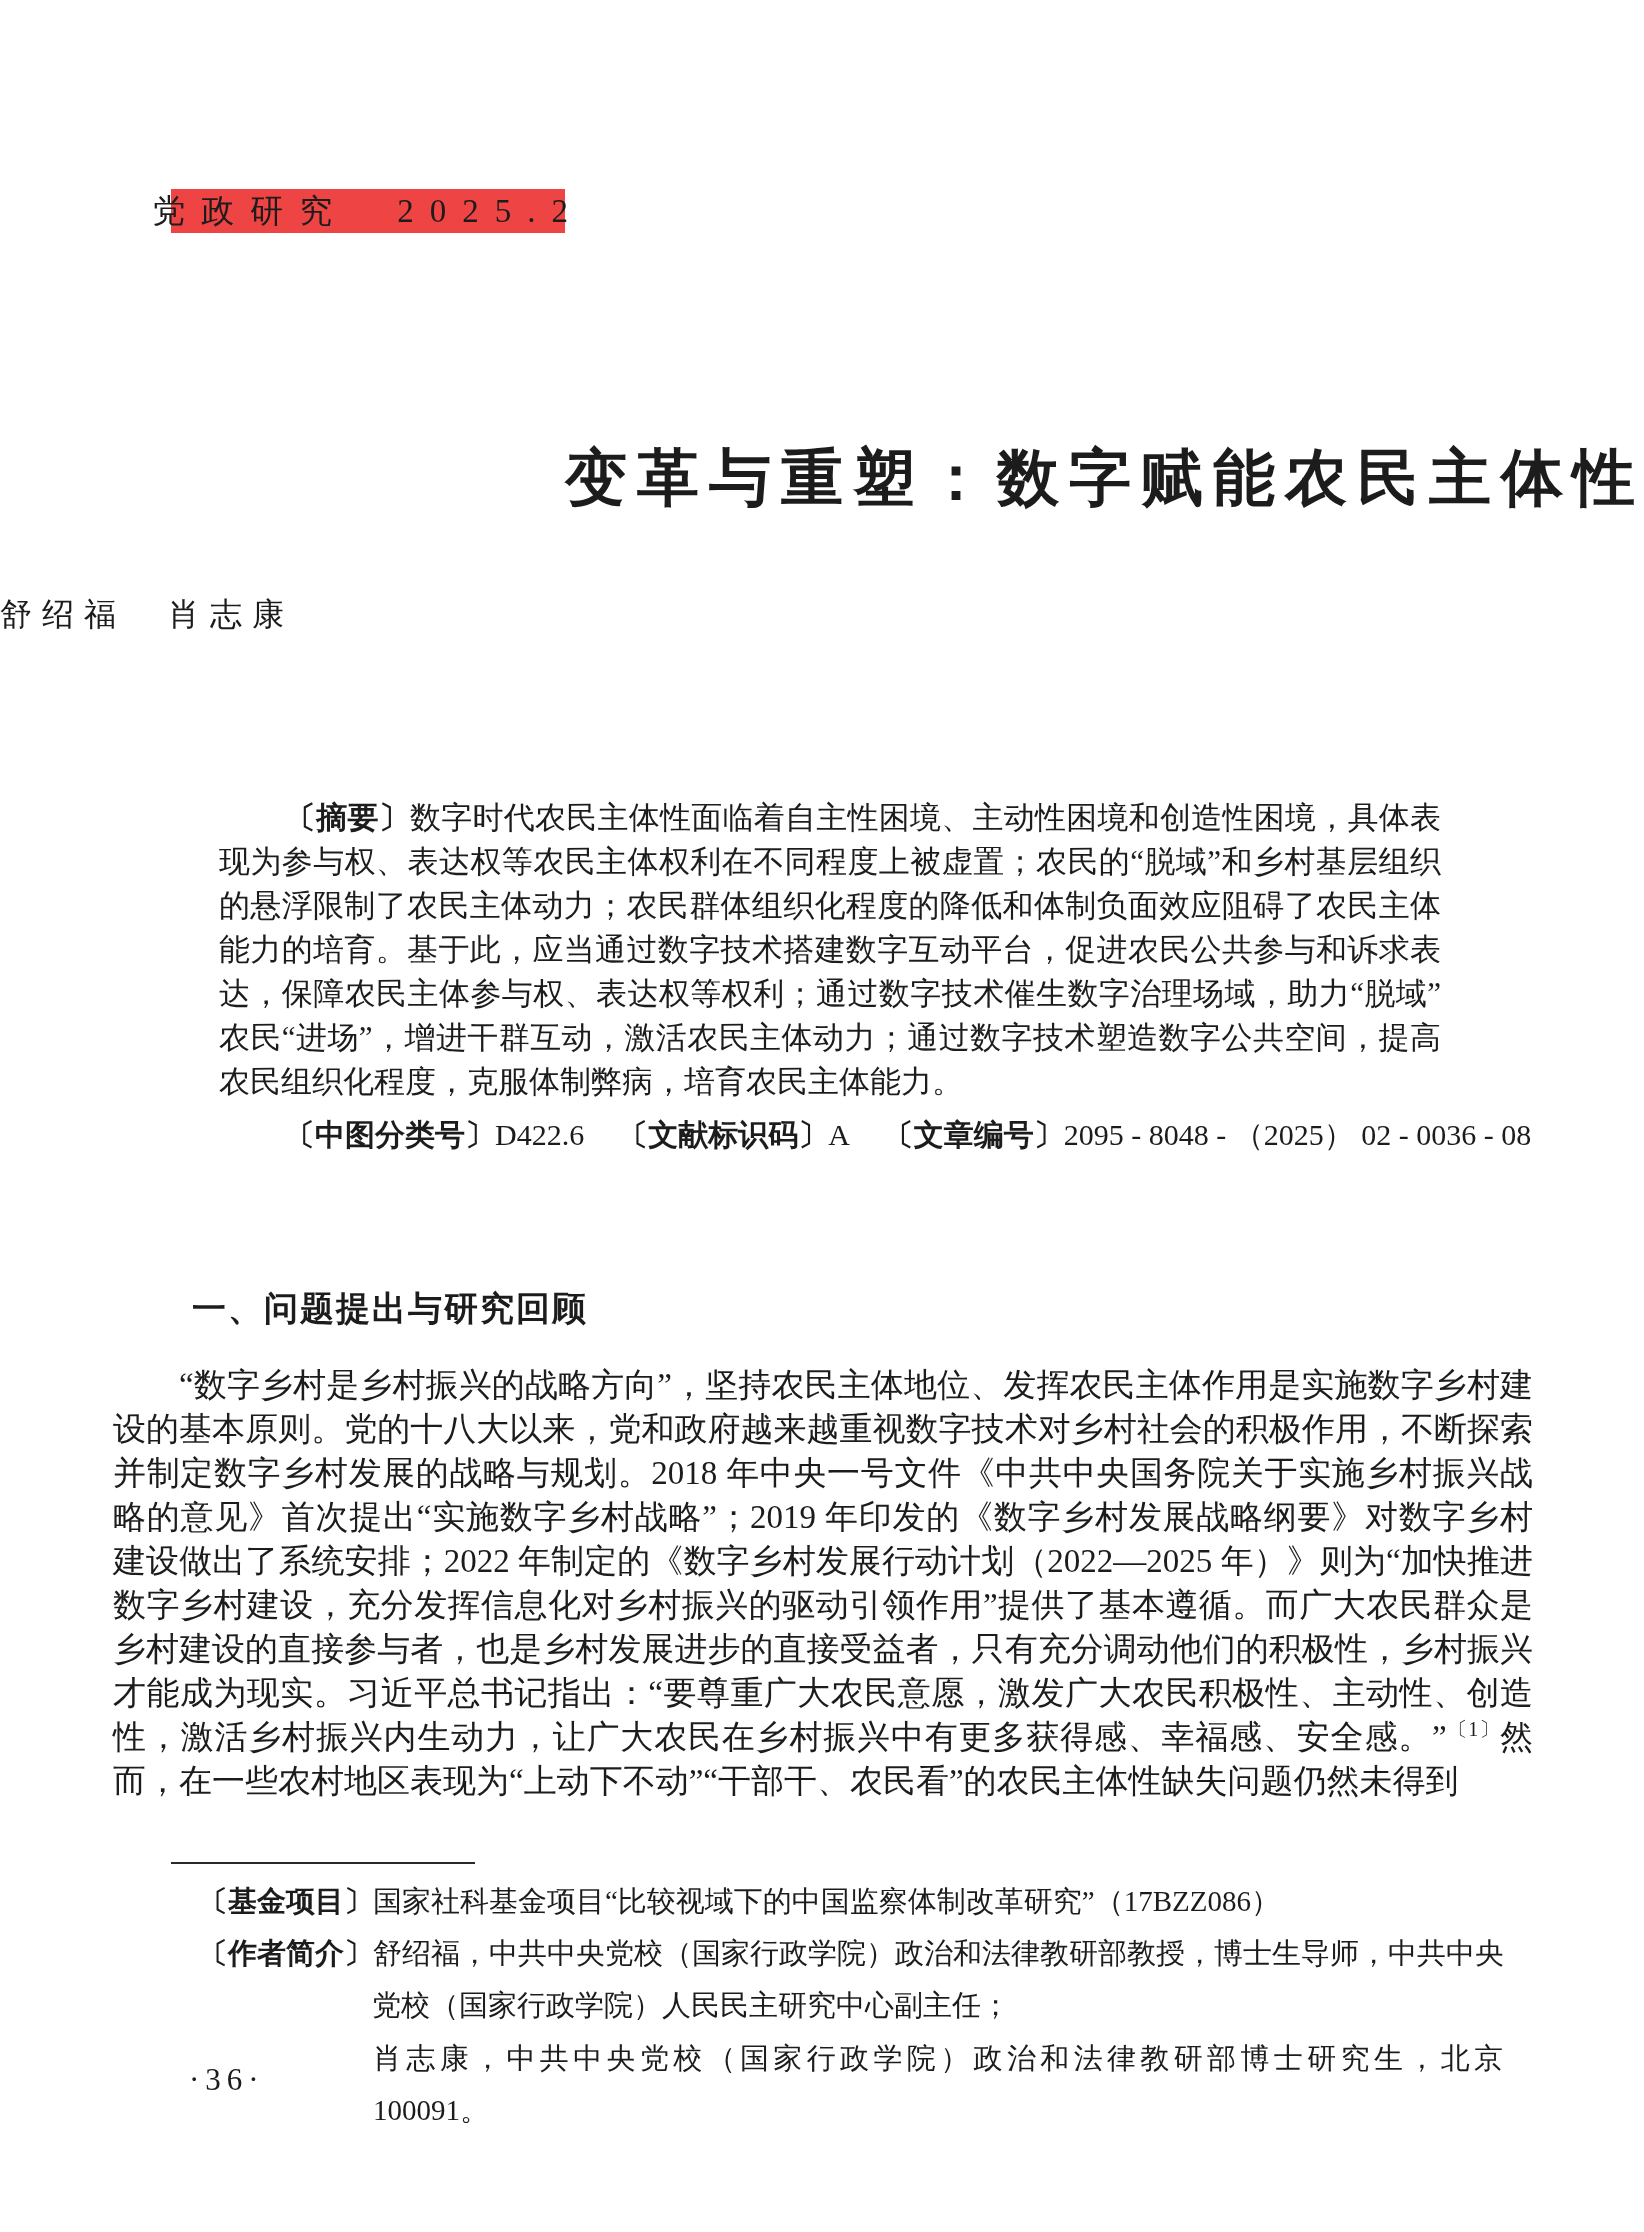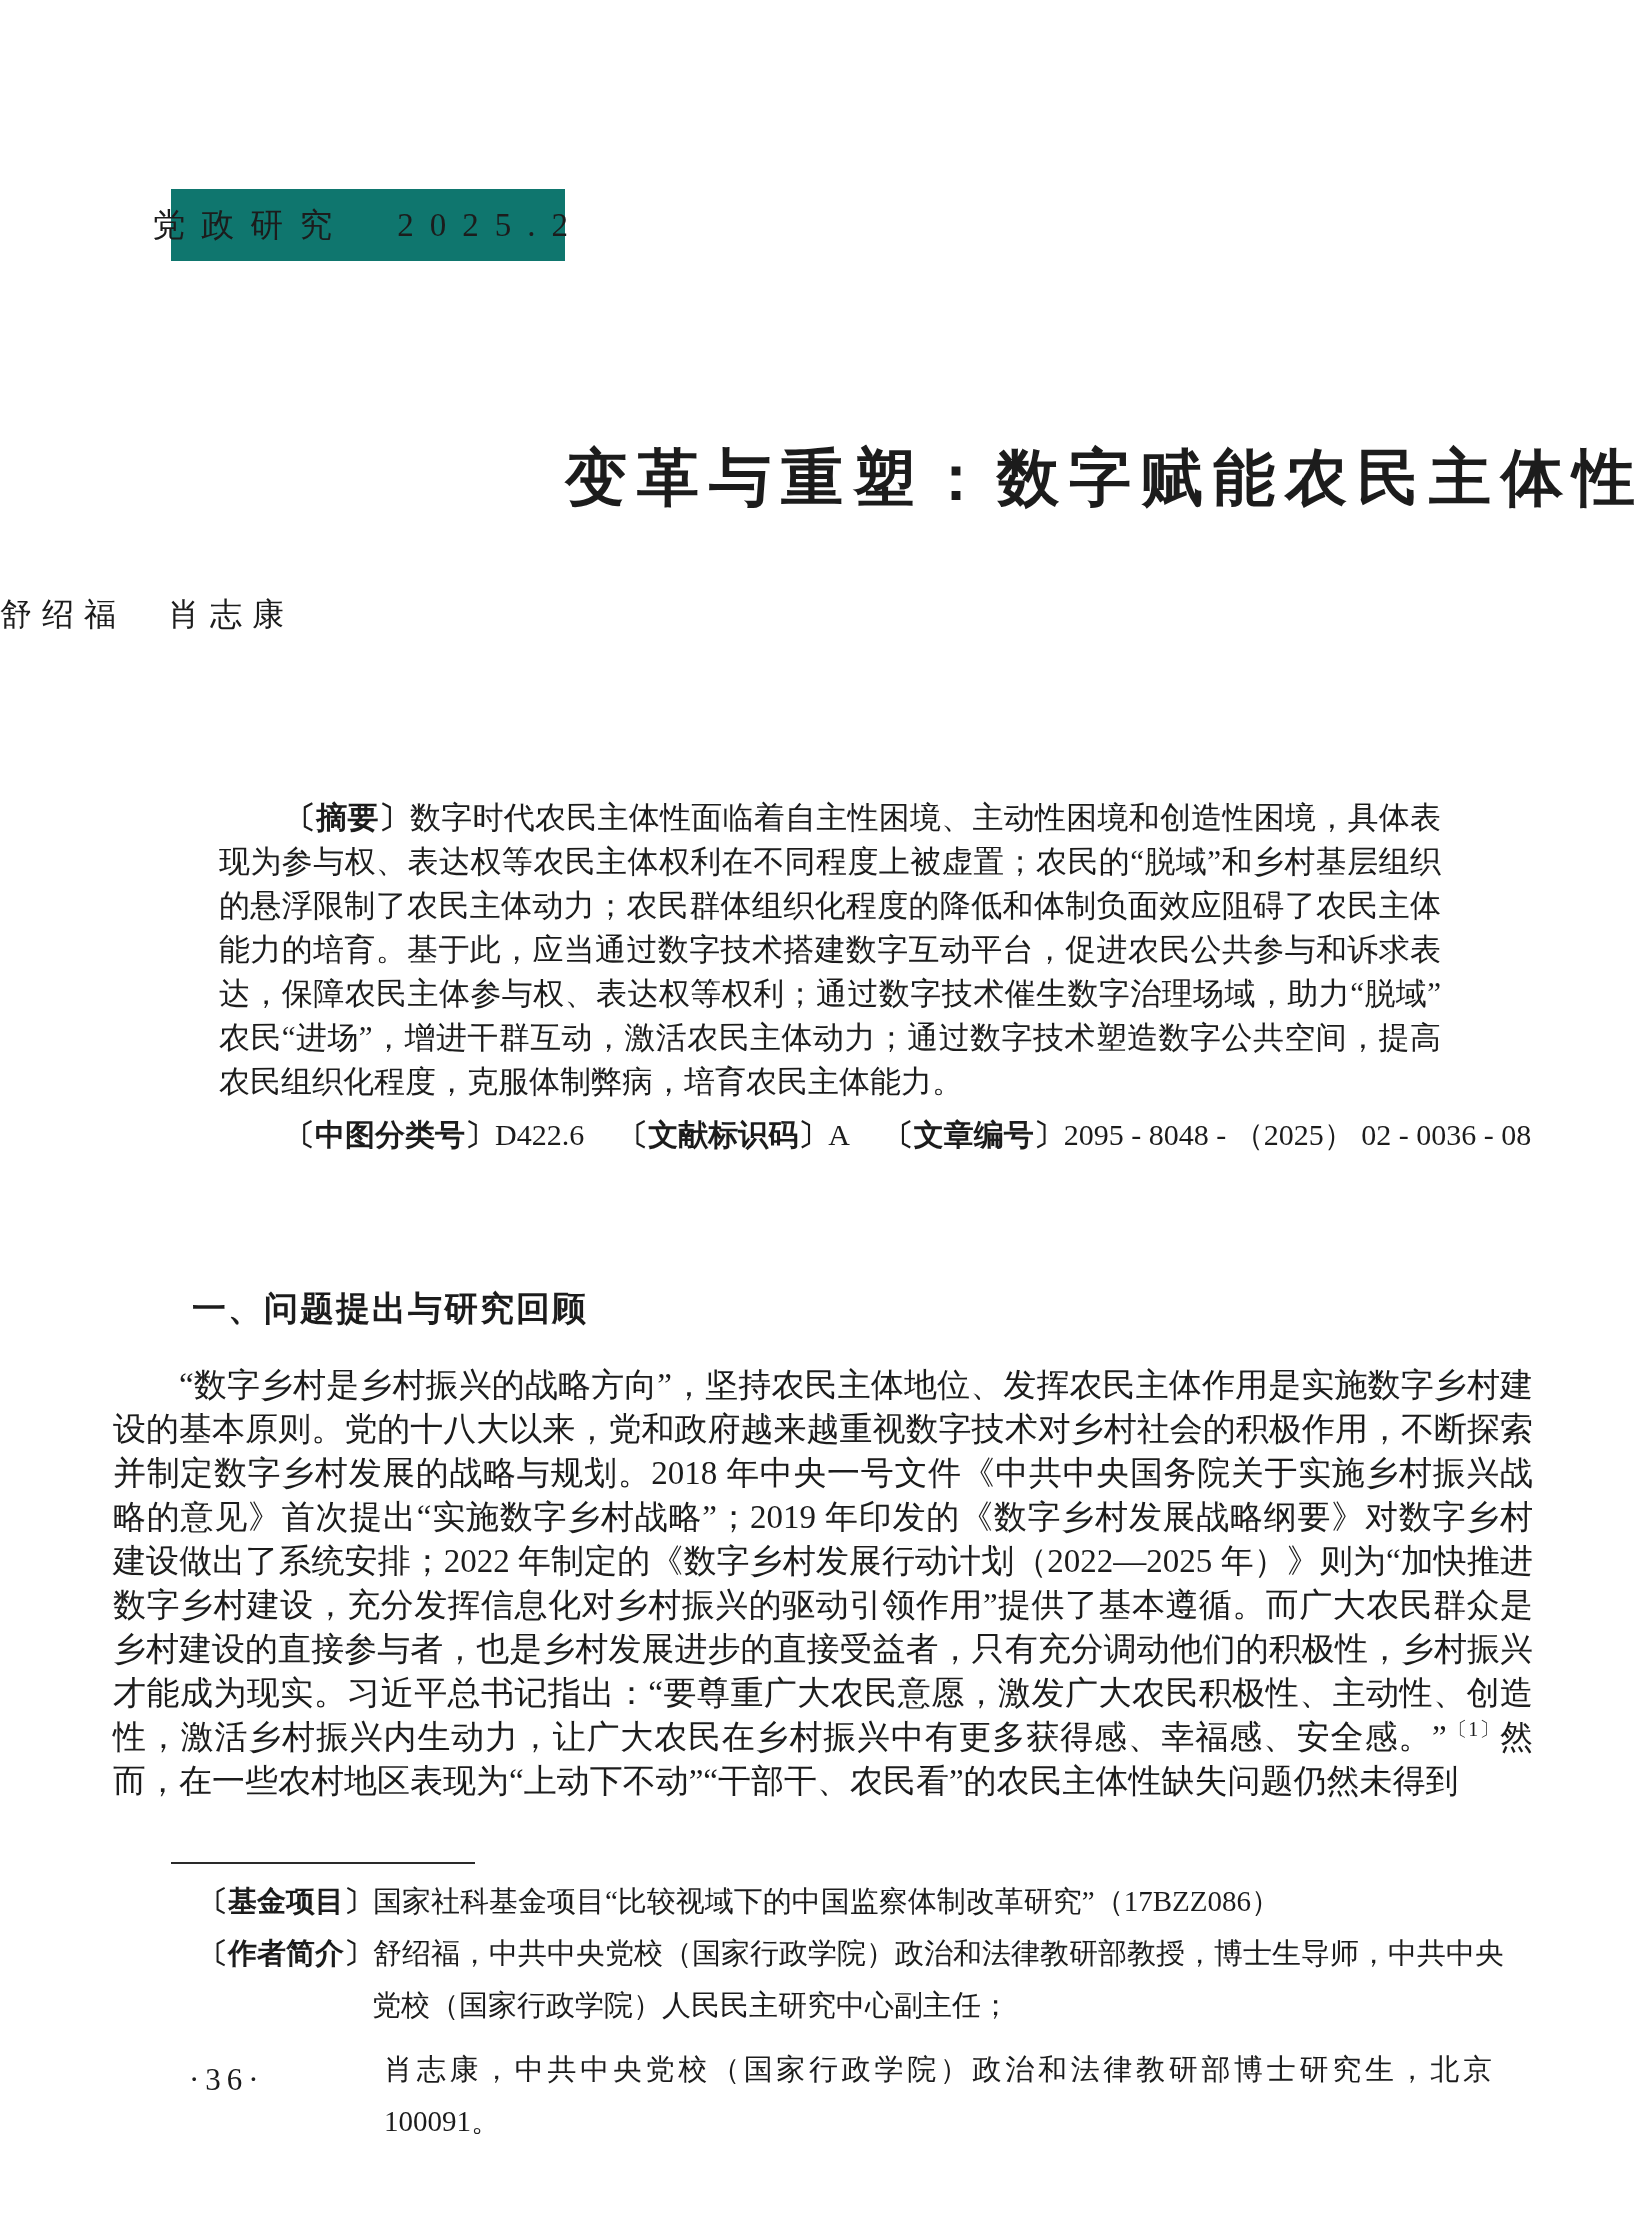--- a/index.html
+++ b/index.html
@@ -8,22 +8,22 @@
     width: 1645px;
     height: 2233px;
     background: #ffffff;
     color: #1c1c1c;
     font-family: "Liberation Serif", "DejaVu Serif", serif;
     overflow: hidden;
   }
   .badge {
     position: absolute;
     left: 171px; top: 189px;
-    width: 394px; height: 72px;
-    background: #0f766e;
+    width: 394px; height: 44px;
+    background: #ef4444;
     display: flex; align-items: center; justify-content: center;
     font-size: 33px;
     letter-spacing: 16px;
     white-space: nowrap;
   }
   .title {
     position: absolute;
     left: 0; right: 0; top: 436px;
     text-align: right;
     font-family: Liberation Serif, serif;
@@ -101,21 +101,21 @@
     font-size: 29px;
     line-height: 52px;
   }
   .fn-entry {
     margin: 0;
     padding-left: 173px;
     text-indent: -173px;
     text-align: justify;
   }
   .fn-cont {
-    margin: 12px;
+    margin: 1px;
     padding-left: 173px;
     text-align: justify;
   }
   .page-number {
     position: absolute;
     left: 189px; top: 2062px;
     font-size: 31px;
     letter-spacing: 6px;
   }
 </style>

